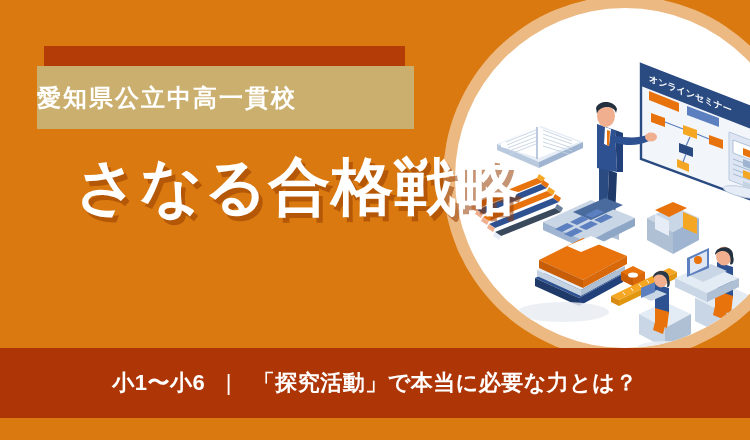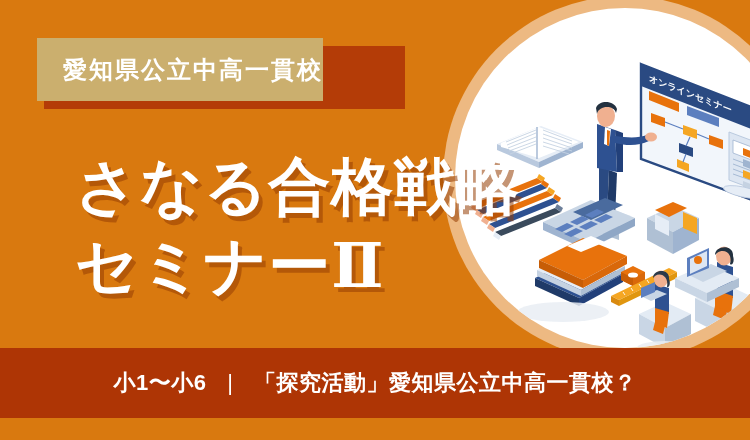--- a/index.html
+++ b/index.html
@@ -61,26 +61,27 @@
   .badge-shadow {
     position: absolute;
     left: 7px;
     top: 8px;
     width: 361px;
     height: 63px;
     background: #B43C07;
   }
   .badge {
     position: relative;
-    width: 286px;
+    width: 377px;
     height: 63px;
     background: #CBAF6E;
     display: flex;
     align-items: center;
-    justify-content: flex-end;
+    justify-content: flex-start;
+    margin-top: 28px;
   }
   .badge-label {
     color: #FFFFFF;
     font-size: 24px;
     font-weight: bold;
     letter-spacing: 2px;
     line-height: 1;
     white-space: nowrap;
   }
 
@@ -396,24 +397,23 @@
 
   <div class="badge-wrap">
     <div class="badge-shadow"></div>
     <div class="badge">
       <span class="badge-label">愛知県公立中高一貫校</span>
     </div>
   </div>
 
   <div class="headline">
     <span class="l1">さなる合格戦略</span>
-    <span class="l2">セミナーⅡ</span>
   </div>
 
   <div class="bottom-bar">
     <div class="bottom-text">
       <span>小1〜小6</span>
       <span class="sep">|</span>
-      <span>「探究活動」愛知県公立中高一貫校？</span>
+      <span>「探究活動」で本当に必要な力とは？</span>
     </div>
   </div>
 
 </div>
 
 </body></html>

